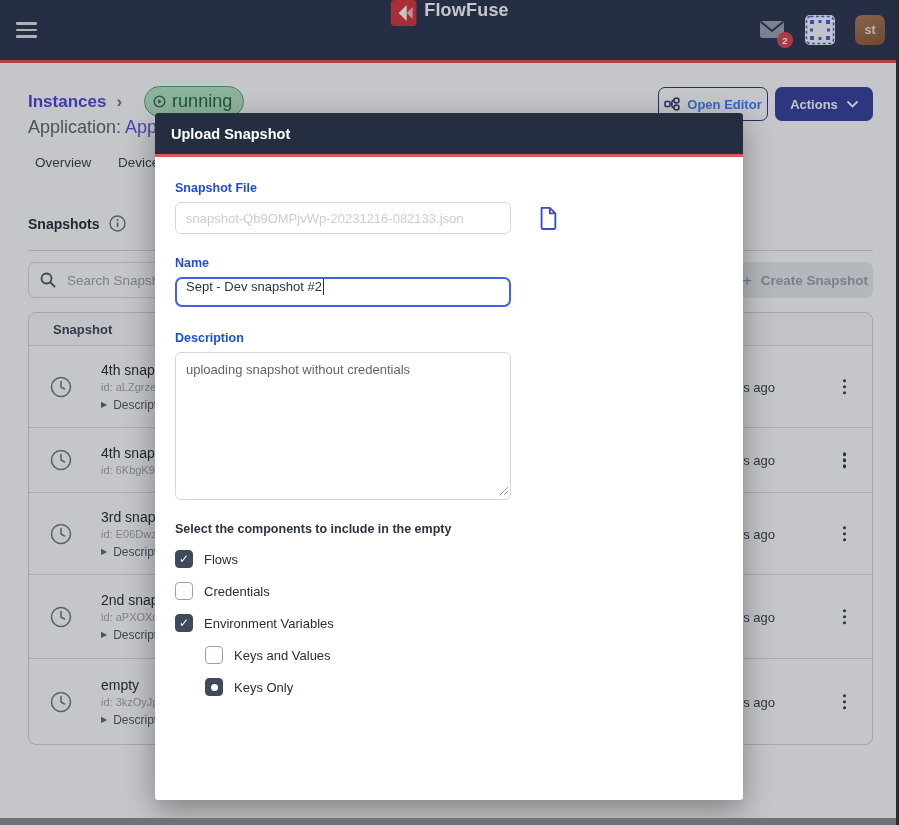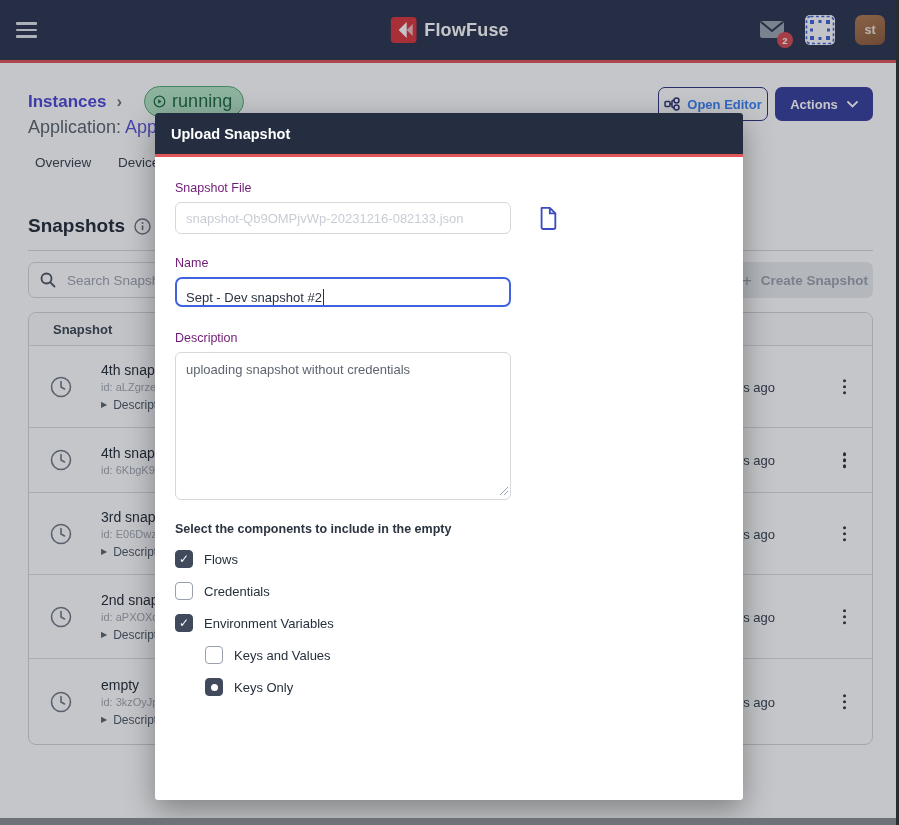--- a/index.html
+++ b/index.html
@@ -5,21 +5,21 @@
   * { margin:0; padding:0; box-sizing:border-box; }
   html,body { background:#fff; }
   body { font-family:"Liberation Sans","DejaVu Sans",sans-serif; }
   .app { position:relative; width:899px; height:825px; background:#fff; overflow:hidden; }
 
   
   .navbar { position:absolute; top:0; left:0; width:899px; height:60px; background:#2b3550; z-index:1; }
   .redline { position:absolute; top:60px; left:0; width:899px; height:3px; background:#e0565a; z-index:1; }
   .hamburger { position:absolute; left:16px; top:18px; width:26px; height:24px; background:none; border:none; cursor:pointer; display:flex; flex-direction:column; justify-content:center; gap:4px; }
   .hamburger span { display:block; width:21px; height:2.5px; background:#dfe3e8; border-radius:1px; }
-  .brand { position:absolute; left:50%; top:0; height:60px; transform:translateX(-50%); display:flex; align-items:center; gap:8px; }
+  .brand { position:absolute; left:50%; top:0; height:60px; transform:translateX(-50%); display:flex; gap:8px; }
   .brand-text { color:#ffffff; font-size:18px; font-weight:700; letter-spacing:.2px; }
   .nav-right { position:absolute; right:14px; top:0; height:60px; display:flex; align-items:center; gap:20px; }
   .mail-wrap { position:relative; width:26px; height:20px; cursor:pointer; }
   .mail-badge { position:absolute; right:-8px; bottom:-8px; width:16px; height:16px; border-radius:50%; background:#d64a52; color:#fff; font-size:9.5px; font-weight:700; display:flex; align-items:center; justify-content:center; }
   .identicon { width:30px; height:30px; border-radius:5px; background:#fdfdfe; cursor:pointer; }
   .avatar { width:30px; height:30px; border-radius:7px; background:linear-gradient(160deg,#b07a52 0%, #8a5a3a 100%); display:flex; align-items:center; justify-content:center; color:#f1e6da; font-size:12.5px; font-weight:700; cursor:pointer; }
 
   
   .page { position:absolute; inset:0; z-index:2; }
   .breadcrumb { position:absolute; left:28px; top:86px; display:flex; align-items:center; gap:10px; }
@@ -29,21 +29,21 @@
   .running-badge { margin-left:12px; display:flex; align-items:center; gap:6px; background:#b5e5c6; border:1.5px solid #55ab74; border-radius:999px; padding:4px 11px 4px 8px; color:#1d6b3f; font-size:18px; }
   .btn-open-editor { position:absolute; left:658px; top:87px; width:110px; height:34px; background:#ffffff; border:1.5px solid #2d3580; border-radius:7px; display:flex; align-items:center; justify-content:center; gap:7px; color:#3b82f6; font-size:13px; font-weight:700; cursor:pointer; }
   .btn-actions { position:absolute; left:775px; top:87px; width:98px; height:34px; background:#363f9d; border:none; border-radius:7px; display:flex; align-items:center; justify-content:center; gap:9px; color:#ffffff; font-size:13px; font-weight:700; cursor:pointer; }
   .app-row { position:absolute; left:28px; top:117px; font-size:18px; }
   .app-row-label { color:#5b6471; }
   .app-row-link { color:#5a55d6; cursor:pointer; }
   .tab { position:absolute; top:155px; font-size:13.5px; color:#3a4350; cursor:pointer; }
   .tab-overview { left:35px; } .tab-devices { left:118px; }
 
   .section-title { position:absolute; left:28px; top:215px; display:flex; align-items:center; gap:9px; }
-  .section-title h2 { font-size:19px; font-weight:700; color:#222c38; }
+  .section-title h2 { font-size:14px; font-weight:700; color:#222c38; }
   .divider { position:absolute; left:28px; top:250px; width:845px; height:1px; background:#d6d9dd; }
   .search-wrap { position:absolute; left:28px; top:262px; width:310px; height:36px; }
   .search-wrap svg { position:absolute; left:12px; top:10px; }
   .search-input { width:100%; height:100%; border:1px solid #d4d7dc; border-radius:7px; background:#fff; padding:0 10px 0 38px; font-size:13.5px; color:#374151; font-family:inherit; }
   .search-input::placeholder { color:#9ca3af; }
   .btn-create { position:absolute; left:737px; top:262px; width:136px; height:36px; background:#e9ebee; border:none; border-radius:7px; display:flex; align-items:center; justify-content:center; gap:9px; color:#9ba2ac; font-size:13.5px; font-weight:700; cursor:default; }
   .plus-glyph { font-size:17px; font-weight:400; line-height:1; }
 
   
   .snap-table { position:absolute; left:28px; top:312px; width:845px; height:433px; background:#fff; border:1px solid #d2d5d9; border-radius:8px; display:flex; flex-direction:column; overflow:hidden; }
@@ -60,25 +60,25 @@
   .row-time { position:absolute; right:97px; top:50%; transform:translateY(-50%); font-size:13px; color:#374151; }
   .kebab { position:absolute; right:22px; top:50%; transform:translateY(-50%); display:flex; flex-direction:column; gap:2.5px; padding:4px; cursor:pointer; background:none; border:none; }
   .kebab i { width:3.5px; height:3.5px; border-radius:50%; background:#2e3744; }
 
   
   .overlay { position:absolute; inset:0; background:rgba(23,28,40,0.25); z-index:40; }
   .modal { position:absolute; left:155px; top:113px; width:588px; height:687px; background:#fff; z-index:60; border-radius:3px; box-shadow:0 10px 30px rgba(0,0,0,.35); }
   .modal-header { height:44px; background:#242e40; border-bottom:3px solid #e0565a; display:flex; align-items:center; padding-left:16px; border-radius:3px 3px 0 0; }
   .modal-title { color:#ffffff; font-size:14.5px; font-weight:700; }
   .modal-body { padding:24px 20px 0 20px; position:relative; height:640px; }
-  .field-label { font-size:12.5px; font-weight:400; color:#701a75; margin-bottom:7px; }
+  .field-label { font-size:12.5px; font-weight:700; color:#1d4ed8; margin-bottom:7px; }
   .file-row { display:flex; align-items:center; gap:26px; margin-bottom:22px; }
   .text-input { width:336px; height:32px; border:1px solid #d4d7dc; border-radius:6px; padding:0 10px; font-size:13px; color:#374151; font-family:inherit; background:#fff; }
   .text-input::placeholder { color:#c8cdd5; }
-  .name-box { width:336px; height:30px; border:2px solid #3f63e0; border-radius:7px; display:flex; align-items:flex-end; padding:0 9px; margin-bottom:24px; cursor:text; }
+  .name-box { width:336px; height:30px; border:2px solid #3f63e0; border-radius:7px; display:flex; align-items:flex-start; padding:0 9px; margin-bottom:24px; cursor:text; }
   .name-value { font-size:13px; color:#2b3440; }
   .caret { width:1.3px; height:16px; background:#2b3440; margin-left:1px; }
   .ta-wrap { position:relative; width:336px; margin-bottom:0; }
   .desc-textarea { width:336px; height:148px; border:1px solid #d4d7dc; border-radius:6px; padding:9px 10px; font-size:13px; color:#5d6570; font-family:inherit; resize:none; display:block; }
   .grip { position:absolute; right:3px; bottom:5px; width:10px; height:10px; background:repeating-linear-gradient(135deg, transparent 0 2px, #9aa1ad 2px 3px); clip-path:polygon(100% 0, 100% 100%, 0 100%); }
   .components-heading { font-size:12.5px; font-weight:700; color:#2b3440; margin:22px 0 12px 0; }
   .opt { display:flex; align-items:center; gap:11px; height:22px; margin-bottom:10px; cursor:pointer; }
   .opt.indent { margin-left:30px; }
   .cb { width:18px; height:18px; border-radius:4px; border:1.5px solid #9aa1ad; background:#fff; display:flex; align-items:center; justify-content:center; flex:0 0 18px; }
   .cb.checked { background:#404a5c; border-color:#404a5c; }

